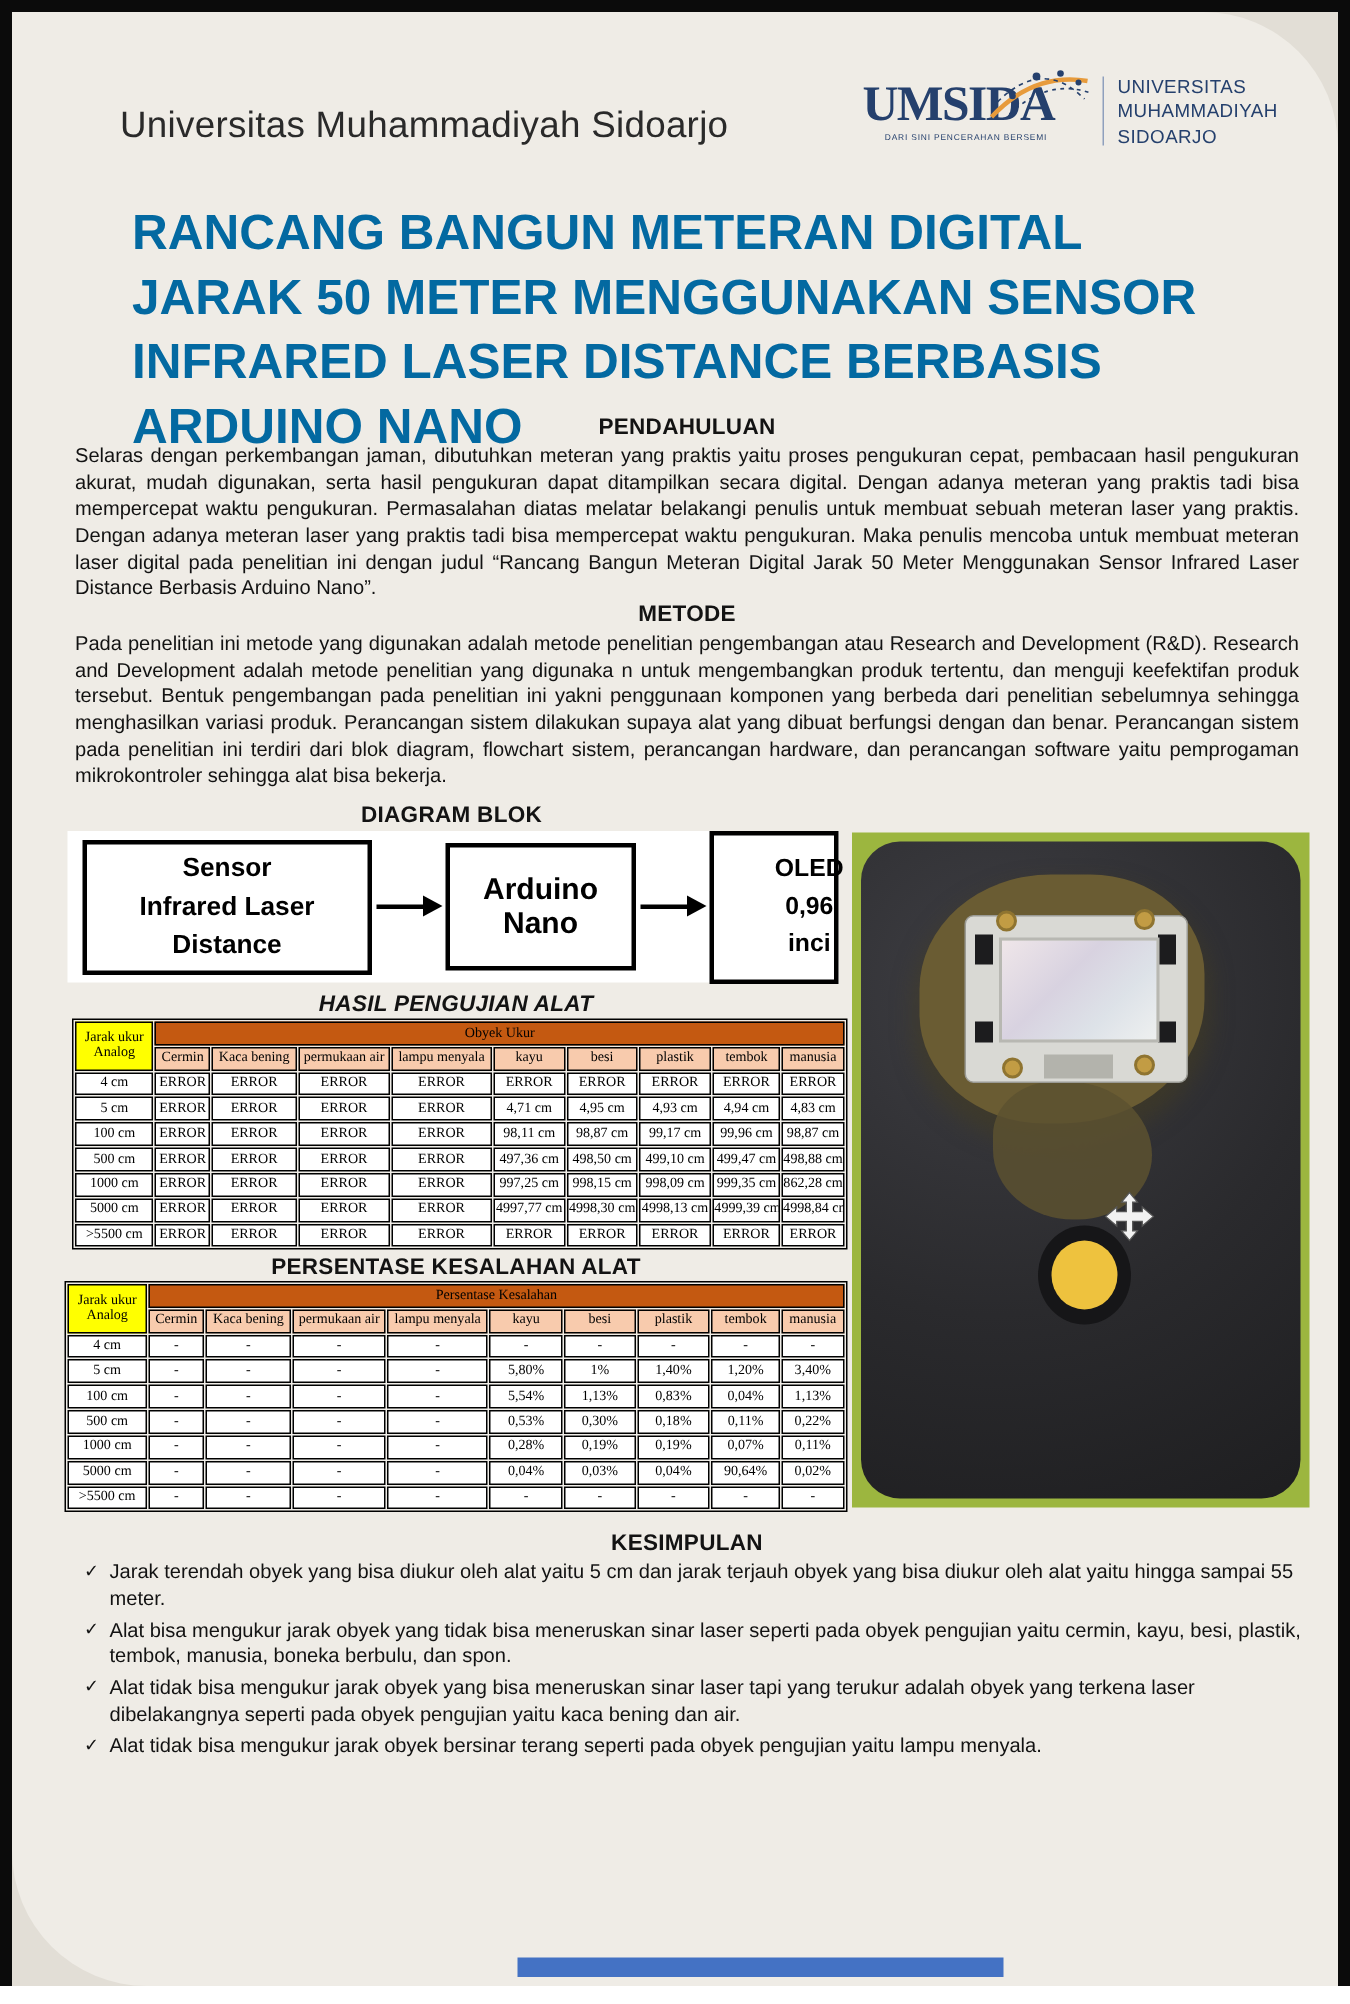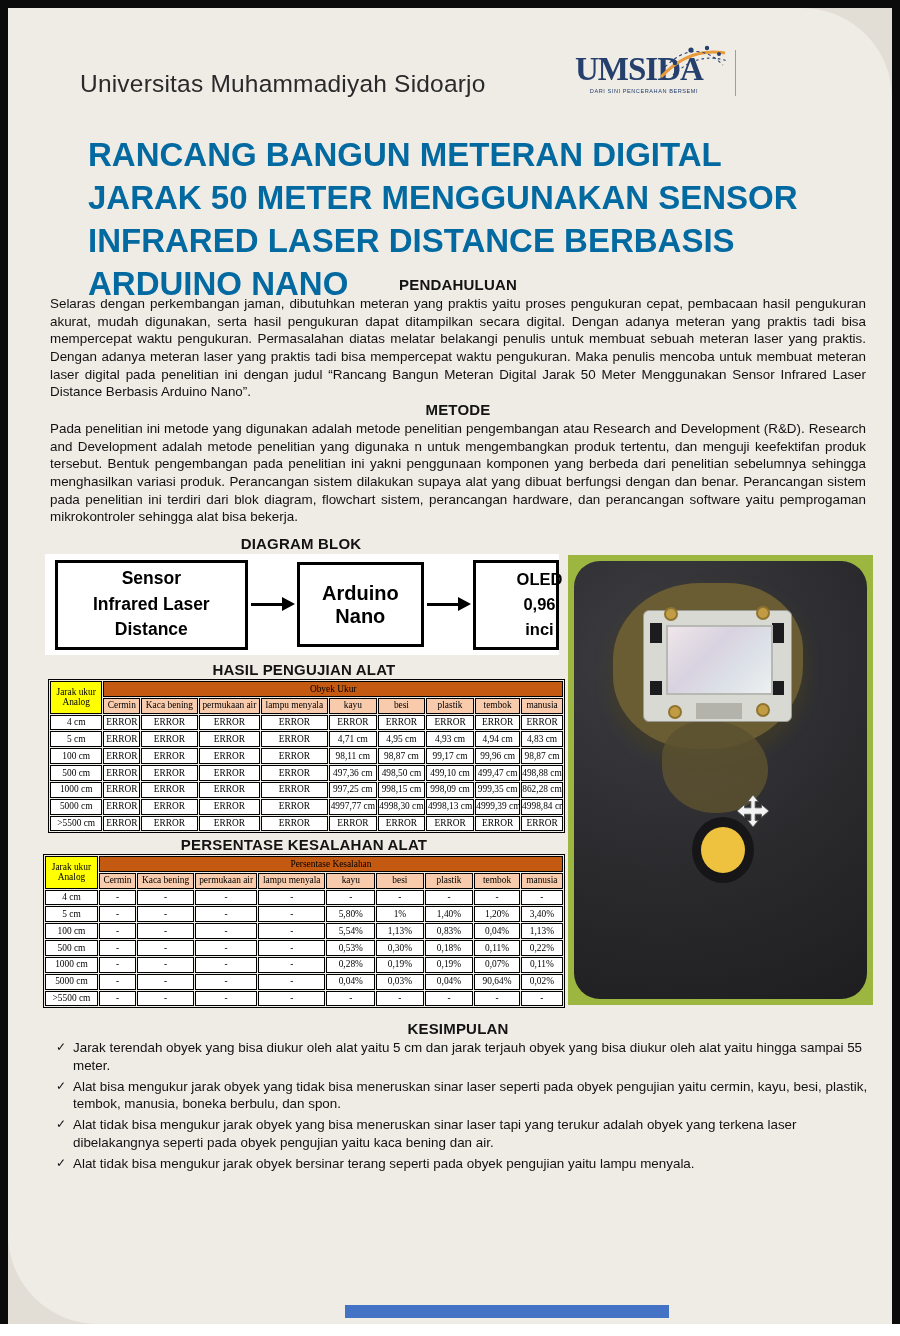--- a/index.html
+++ b/index.html
@@ -23,36 +23,36 @@
   .logo-org div{font-size:12.5px;color:#25406d;line-height:1.3;letter-spacing:.3px;}
 
   .title{position:absolute;left:80px;width:740px;top:126px;margin:0;text-align:left;
          font-size:33px;font-weight:bold;line-height:1.3;color:#0369a1;}
 
   .h{position:absolute;margin:0;font-size:15px;font-weight:bold;color:#131313;text-align:center;letter-spacing:.2px;}
   .h-pendahuluan{left:0;width:900px;top:268px;}
   .h-metode{left:0;width:900px;top:393px;}
   .h-diagram{left:35px;width:516px;top:527px;}
   .h-desain{left:557px;width:308px;top:554px;}
-  .h-hasil{left:35px;width:522px;top:653px;}
+  .h-hasil{left:35px;width:522px;top:653px;font-style:italic;}
   .h-persen{left:35px;width:522px;top:828px;}
   .h-kesimpulan{left:0;width:900px;top:1012px;}
 
   .body{position:absolute;left:42px;width:816px;margin:0;font-size:13.4px;line-height:1.32;
         text-align:justify;color:#121212;}
   .p1{top:287px;}
   .p2{top:412px;}
 
   .diagram{position:absolute;left:37px;top:546px;width:514px;height:101px;background:#ffffff;
            display:flex;align-items:center;}
   .dbox{border:3px solid #000;background:#fff;display:flex;flex-direction:column;justify-content:center;
         align-items:center;text-align:center;font-weight:bold;color:#000;box-sizing:border-box;}
   .dbox1{margin-left:10px;width:206px;height:90px;font-size:17.5px;line-height:1.45;}
   .dbox2{width:136px;height:85px;font-size:20px;}
-  .dbox3{width:86px;height:90px;font-size:16.5px;line-height:1.5;padding-left:47px;}
+  .dbox3{width:86px;height:102px;font-size:16.5px;line-height:1.5;padding-left:47px;}
   .arrow{flex:none;width:32px;height:3.5px;background:#000;position:relative;margin:0 14px 0 3px;}
   .arrow::after{content:"";position:absolute;right:-12px;top:-5.8px;border-left:13px solid #000;
                 border-top:7.5px solid transparent;border-bottom:7.5px solid transparent;}
 
   .photo{position:absolute;left:560px;top:547px;width:305px;height:450px;background:#9cb63f;
          padding:6px;box-sizing:border-box;}
   .photo-inner{position:relative;width:100%;height:100%;border-radius:26px;overflow:hidden;
          background:radial-gradient(circle at 30% 22%, #3e3e43 0%, #2a2a2d 55%, #1e1e20 100%);}
   .glue{position:absolute;left:39px;top:22px;width:190px;height:166px;background:#6a5c33;
         border-radius:46% 40% 50% 44%;box-shadow:0 10px 14px 4px rgba(70,62,30,.5);}
@@ -104,20 +104,25 @@
         <path d="M6 26 Q36 -4 64 24" stroke="#25406d" stroke-width="1.1" fill="none" stroke-dasharray="3 3"></path>
         <path d="M14 34 Q40 10 68 20" stroke="#25406d" stroke-width="1.1" fill="none" stroke-dasharray="2.5 3"></path>
         <circle cx="16" cy="22" r="2.2" fill="#25406d"></circle>
         <circle cx="32" cy="9" r="2.6" fill="#25406d"></circle>
         <circle cx="48" cy="7" r="2.2" fill="#25406d"></circle>
         <circle cx="60" cy="13" r="2" fill="#25406d"></circle>
       </svg>
       <div class="logo-tagline">DARI SINI PENCERAHAN BERSEMI</div>
     </div>
     <div class="logo-divider"></div>
+    <div class="logo-org">
+      <div>UNIVERSITAS</div>
+      <div>MUHAMMADIYAH</div>
+      <div>SIDOARJO</div>
+    </div>
   </div>
 
   <h1 class="title">RANCANG BANGUN METERAN DIGITAL JARAK 50 METER MENGGUNAKAN SENSOR INFRARED LASER DISTANCE BERBASIS ARDUINO NANO</h1>
 
   <h2 class="h h-pendahuluan">PENDAHULUAN</h2>
   <p class="body p1">Selaras dengan perkembangan jaman, dibutuhkan meteran yang praktis yaitu proses pengukuran cepat, pembacaan hasil pengukuran akurat, mudah digunakan, serta hasil pengukuran dapat ditampilkan secara digital. Dengan adanya meteran yang praktis tadi bisa mempercepat waktu pengukuran. Permasalahan diatas melatar belakangi penulis untuk membuat sebuah meteran laser yang praktis. Dengan adanya meteran laser yang praktis tadi bisa mempercepat waktu pengukuran. Maka penulis mencoba untuk membuat meteran laser digital pada penelitian ini dengan judul “Rancang Bangun Meteran Digital Jarak 50 Meter Menggunakan Sensor Infrared Laser Distance Berbasis Arduino Nano”.</p>
 
   <h2 class="h h-metode">METODE</h2>
   <p class="body p2">Pada penelitian ini metode yang digunakan adalah metode penelitian pengembangan atau Research and Development (R&amp;D). Research and Development adalah metode penelitian yang digunaka n untuk mengembangkan produk tertentu, dan menguji keefektifan produk tersebut. Bentuk pengembangan pada penelitian ini yakni penggunaan komponen yang berbeda dari penelitian sebelumnya sehingga menghasilkan variasi produk. Perancangan sistem dilakukan supaya alat yang dibuat berfungsi dengan dan benar. Perancangan sistem pada penelitian ini terdiri dari blok diagram, flowchart sistem, perancangan hardware, dan perancangan software yaitu pemprogaman mikrokontroler sehingga alat bisa bekerja.</p>
 

